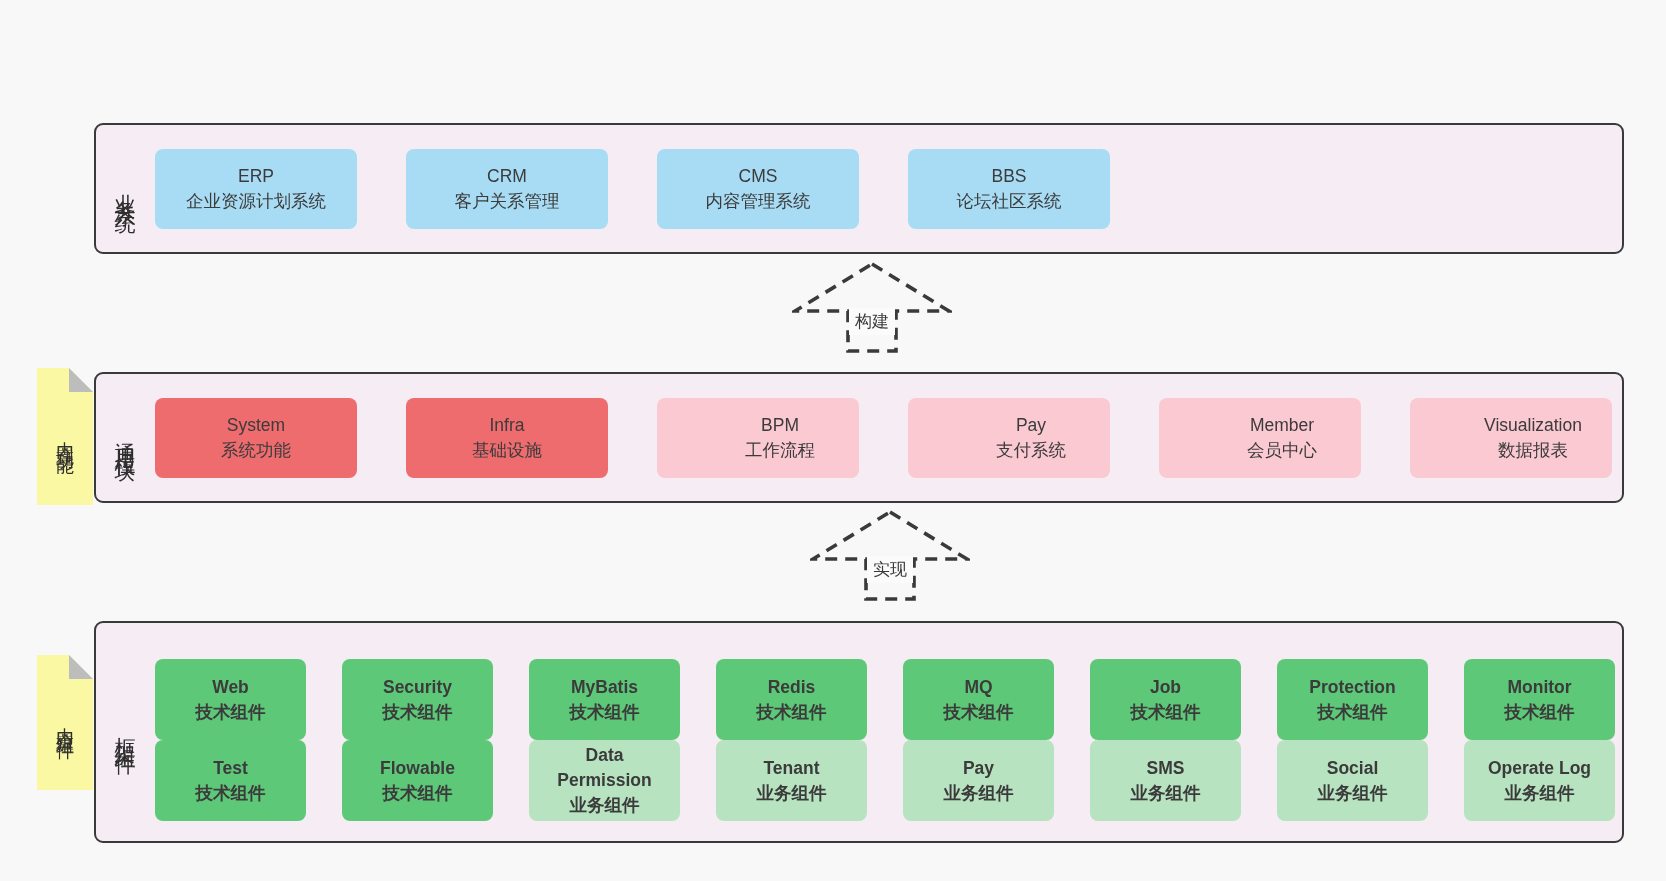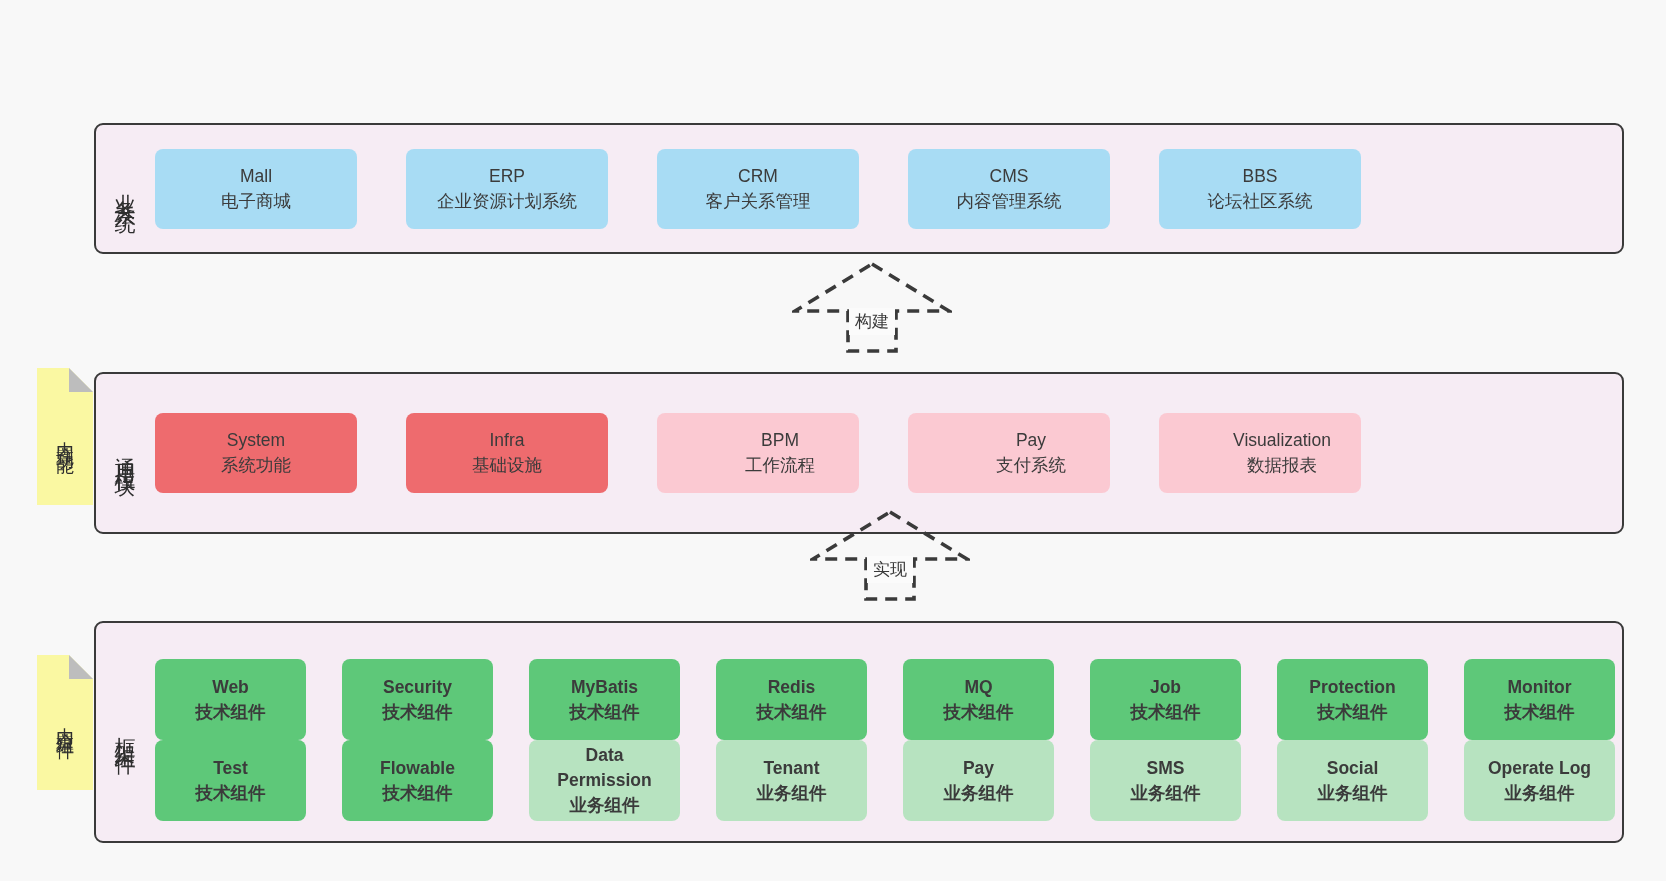--- a/index.html
+++ b/index.html
@@ -19,21 +19,21 @@
     left: 94px;
     width: 1530px;
     background: var(--container-fill, #f6ecf4);
     border: 2px solid var(--container-border, #3a3a3a);
     border-radius: 9px;
     box-sizing: border-box;
     display: flex;
     align-items: center;
   }
   .layer-1 { top: 123px; height: 131px; }
-  .layer-2 { top: 372px; height: 162px; }
+  .layer-2 { top: 372px; height: 131px; }
   .layer-3 { top: 621px; height: 222px; }
   .v-label {
     position: absolute;
     left: 12px;
     top: 0;
     bottom: 0;
     width: 34px;
     display: flex;
     align-items: center;
     justify-content: center;
@@ -143,24 +143,20 @@
 </style>
 </head>
 <body>
 
 <div class="canvas">
 
   <section class="layer layer-1">
     <div class="v-label">业务系统</div>
     <div class="boxes">
       <div class="box blue">
-        <div class="en">Mall</div>
-        <div class="zh">电子商城</div>
-      </div>
-      <div class="box blue">
         <div class="en">ERP</div>
         <div class="zh">企业资源计划系统</div>
       </div>
       <div class="box blue">
         <div class="en">CRM</div>
         <div class="zh">客户关系管理</div>
       </div>
       <div class="box blue">
         <div class="en">CMS</div>
         <div class="zh">内容管理系统</div>
@@ -196,20 +192,24 @@
       </div>
       <div class="box pink">
         <div class="en">BPM</div>
         <div class="zh">工作流程</div>
       </div>
       <div class="box pink">
         <div class="en">Pay</div>
         <div class="zh">支付系统</div>
       </div>
       <div class="box pink">
+        <div class="en">Member</div>
+        <div class="zh">会员中心</div>
+      </div>
+      <div class="box pink">
         <div class="en">Visualization</div>
         <div class="zh">数据报表</div>
       </div>
     </div>
   </section>
 
   <div class="arrow arrow-2">
     <svg viewBox="0 0 160 95">
       <path d="M 80 4 L 157 51 L 104 51 L 104 91 L 56 91 L 56 51 L 3 51 Z" fill="none" stroke="#3a3a3a" stroke-width="3.6" stroke-dasharray="12 8" stroke-linejoin="miter"></path>
     </svg>

